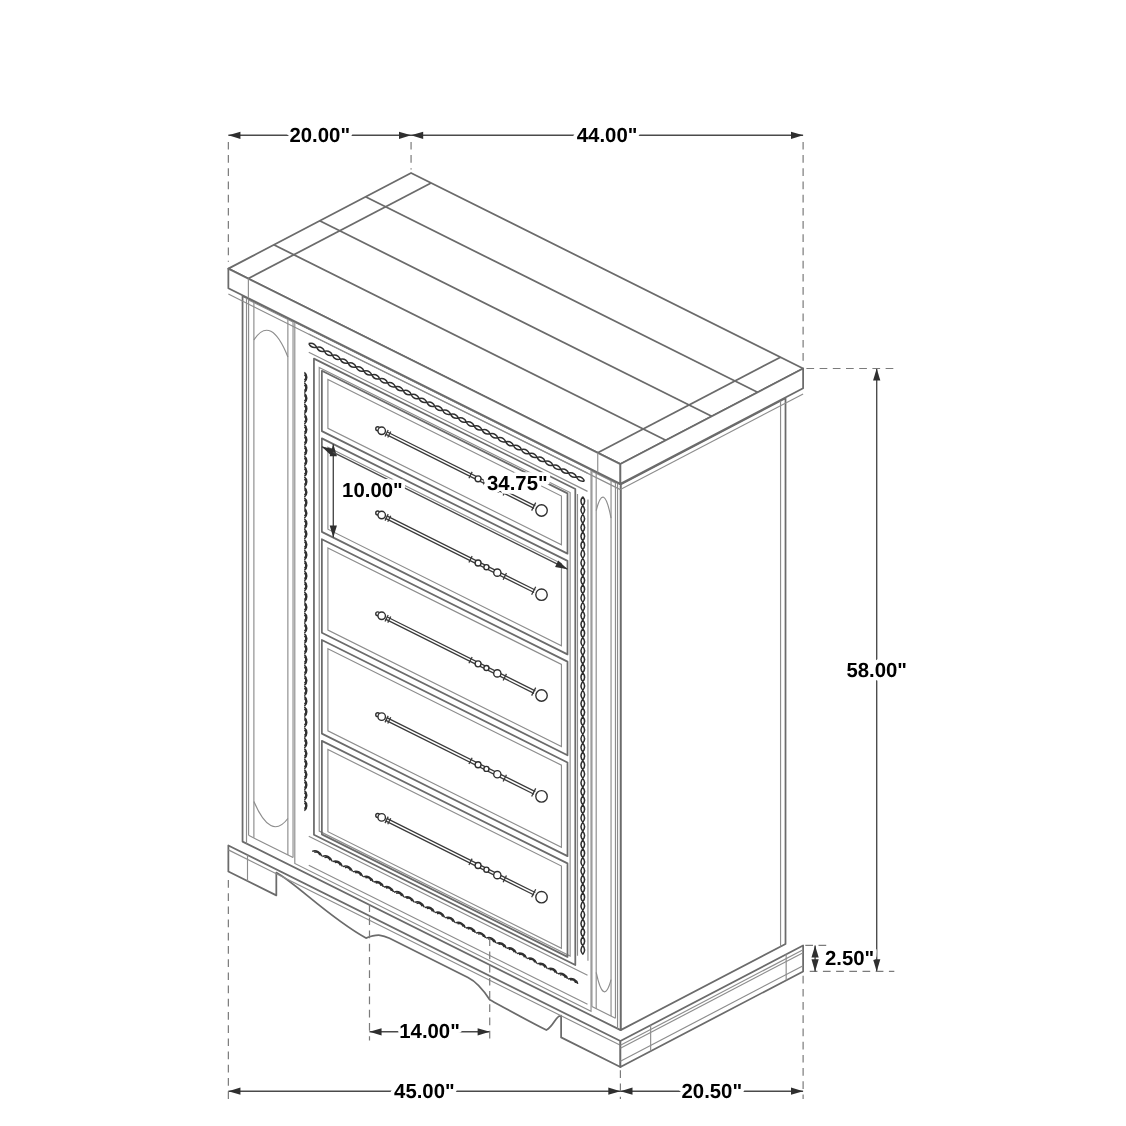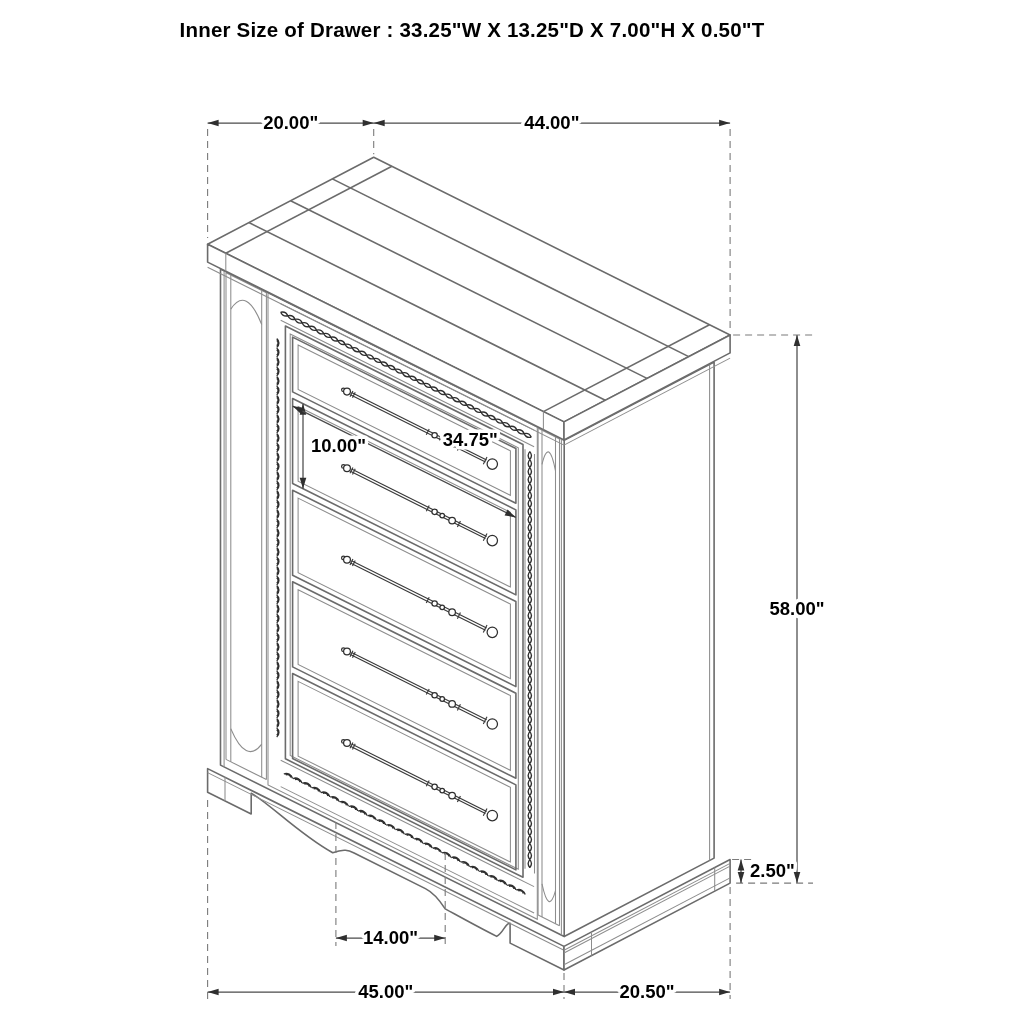--- a/index.html
+++ b/index.html
@@ -19,21 +19,20 @@
   .dd{stroke:#7b7b7b;stroke-width:1.1;fill:none;stroke-dasharray:7 5;}
   .ar{fill:#2f2f2f;stroke:none;}
   .dim-label{font-family:"Liberation Sans",sans-serif;font-size:18.5px;font-weight:bold;fill:#000;
              paint-order:stroke;stroke:#ffffff;stroke-width:7px;stroke-linejoin:round;}
   .mid{text-anchor:middle;}
 </style>
 </head>
 <body>
 
 <div class="stage">
-  <div class="title">Inner Size of Drawer : 33.25"W X 13.25"D X 7.00"H X 0.50"T</div>
 
   <svg viewBox="0 0 1024 1024" width="1024" height="1024">
     <g id="art">
         <g>
           <path class="sf" d="M564.2,440.4L714.1,362L714.1,858.1L564.2,936.5Z"></path>
           <line class="t" x1="709.6" y1="364.3" x2="709.6" y2="860.4"></line>
           <path class="sf" d="M220.5,269L564.2,440.4L564.2,936.5L220.5,765.1Z"></path>
           <line class="t" x1="224.1" y1="270.8" x2="224.1" y2="766.9"></line>
           <line class="t" x1="561.4" y1="439" x2="561.4" y2="935.2"></line>
         </g>

